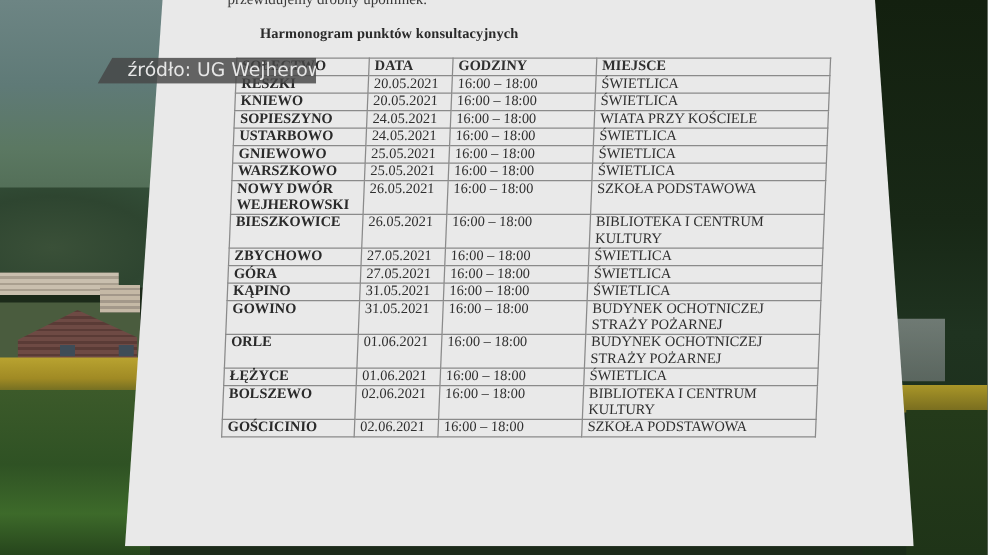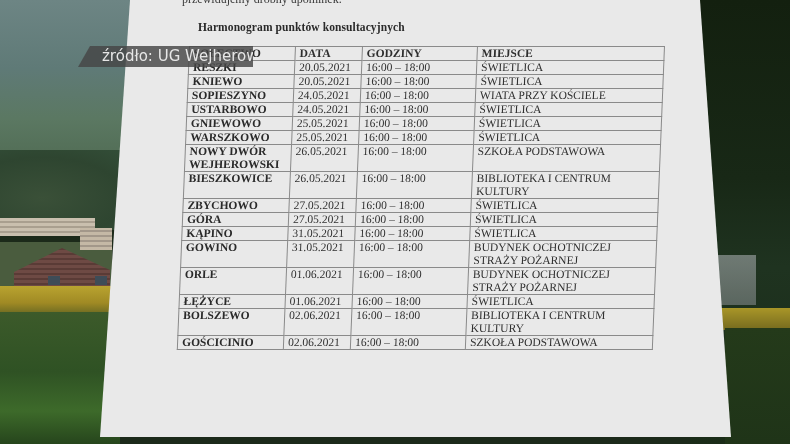--- a/index.html
+++ b/index.html
@@ -72,21 +72,21 @@
   .doc {
     position: absolute; left: 182px; top: -9px; width: 500px;
     color: #262626;
   }
   .intro-line {
     font-size: 12px; color: #3a3a3a; height: 16px; line-height: 16px;
     white-space: nowrap;
   }
   .section-title {
     font-weight: bold; font-size: 11.5px; margin-top: 12px; height: 16px; line-height: 16px;
-    color: #2a2a2a; letter-spacing: 0.1px; margin-left: 16px;
+    color: #2a2a2a; letter-spacing: 0.1px; margin-left: 26px;
   }
   table.schedule {
     border-collapse: collapse; margin-top: 11px;
     font-size: 11.5px; color: #2f2f2f;
     transform: skewX(-2.3deg); transform-origin: top left;
     margin-left: 7px;
   }
   table.schedule th, table.schedule td {
     border: 1px solid #8a8a8a; padding: 0 4px; vertical-align: top;
     text-align: left; line-height: 13px;

